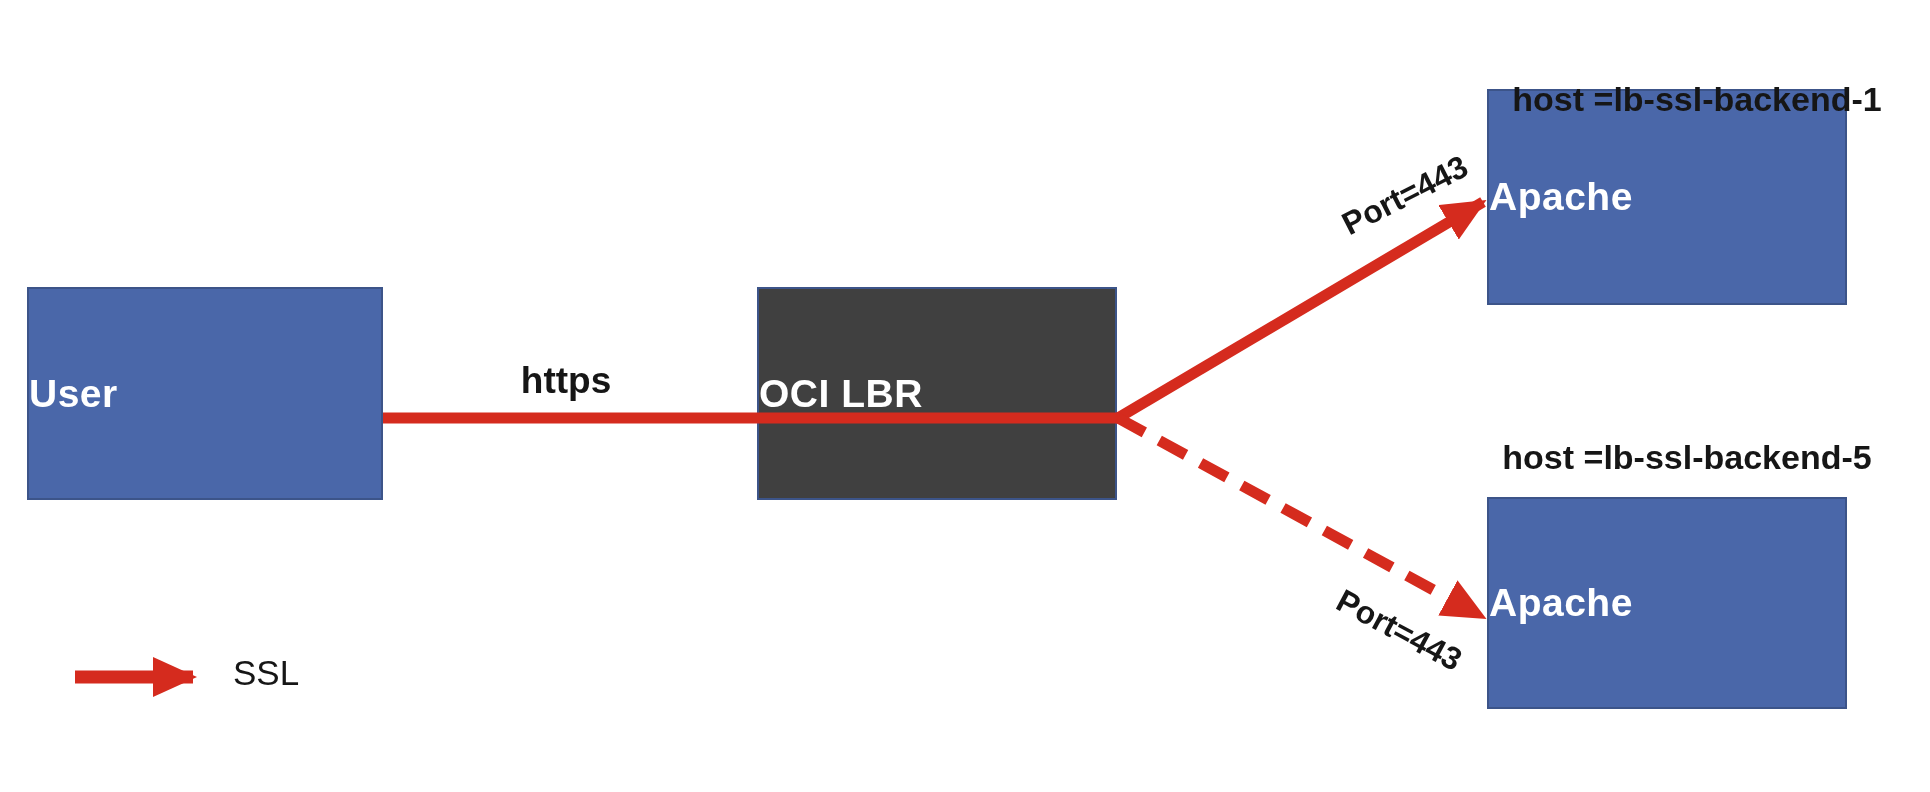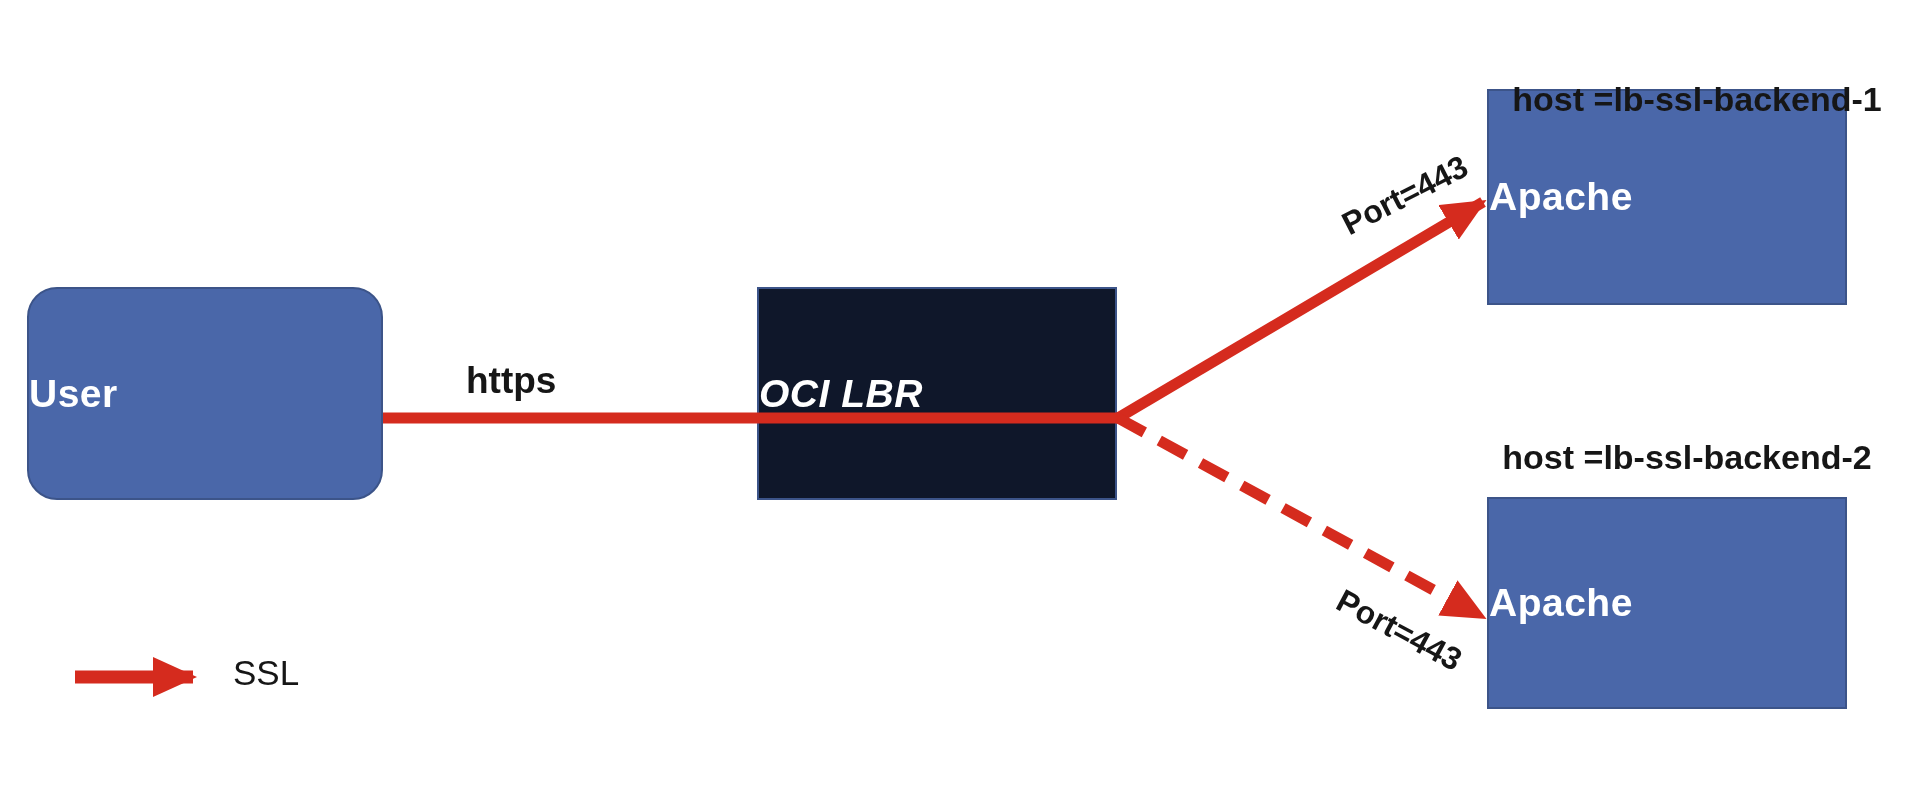--- a/index.html
+++ b/index.html
@@ -32,30 +32,31 @@
     align-items: center;
     box-sizing: border-box;
   }
   .node-label {
     color: #ffffff;
     font-size: 39px;
     font-weight: bold;
     letter-spacing: 0.5px;
     text-align: center;
   }
-  .node-user   { left: 27px;   top: 287px; width: 356px; height: 213px; border-radius: 30px; }
+  .node-user   { left: 27px;   top: 287px; width: 356px; height: 213px; }
   .node-lbr    { left: 757px;  top: 287px; width: 360px; height: 213px; }
   .node-apache1{ left: 1487px; top: 89px;  width: 360px; height: 216px; }
   .node-apache2{ left: 1487px; top: 497px; width: 360px; height: 212px; }
 
   .edge-label {
     position: absolute;
     z-index: 4;
     color: #161616;
     font-weight: bold;
+    text-align: center;
   }
   .label-https {
     left: 466px; top: 360px; width: 200px;
     font-size: 37px;
   }
   .host-label {
     position: absolute;
     z-index: 4;
     width: 410px;
     color: #161616;
@@ -107,37 +108,37 @@
 
     <line x1="1118" y1="418" x2="1483" y2="617" stroke-width="11" stroke-dasharray="30 17" marker-end="url(#arrowhead)" stroke="#d52b1e"></line>
 
     <line x1="75" y1="677" x2="193" y2="677" stroke-width="13" marker-end="url(#arrowhead)" stroke="#d52b1e"></line>
   </svg>
 
   <div class="node node-user" style="background-color: rgb(74, 103, 169);">
     <span class="node-label">User</span>
   </div>
 
-  <div class="node node-lbr" style="background-color: #0f172a; font-style: italic;">
+  <div class="node node-lbr" style="background-color: #404040;">
     <span class="node-label">OCI LBR</span>
   </div>
 
   <div class="node node-apache1" style="background-color: rgb(74, 103, 169);">
     <span class="node-label">Apache</span>
   </div>
 
   <div class="node node-apache2" style="background-color: rgb(74, 103, 169);">
     <span class="node-label">Apache</span>
   </div>
 
   <div class="edge-label label-https">https</div>
 
   <div class="host-label host-label-1">host =lb-ssl-backend-1</div>
 
-  <div class="host-label host-label-2">host =lb-ssl-backend-2</div>
+  <div class="host-label host-label-2">host =lb-ssl-backend-5</div>
 
   <div class="port-label port-label-top">Port=443</div>
 
   <div class="port-label port-label-bottom">Port=443</div>
 
   <div class="legend-label">SSL</div>
 
 </div>
 
 </body></html>

